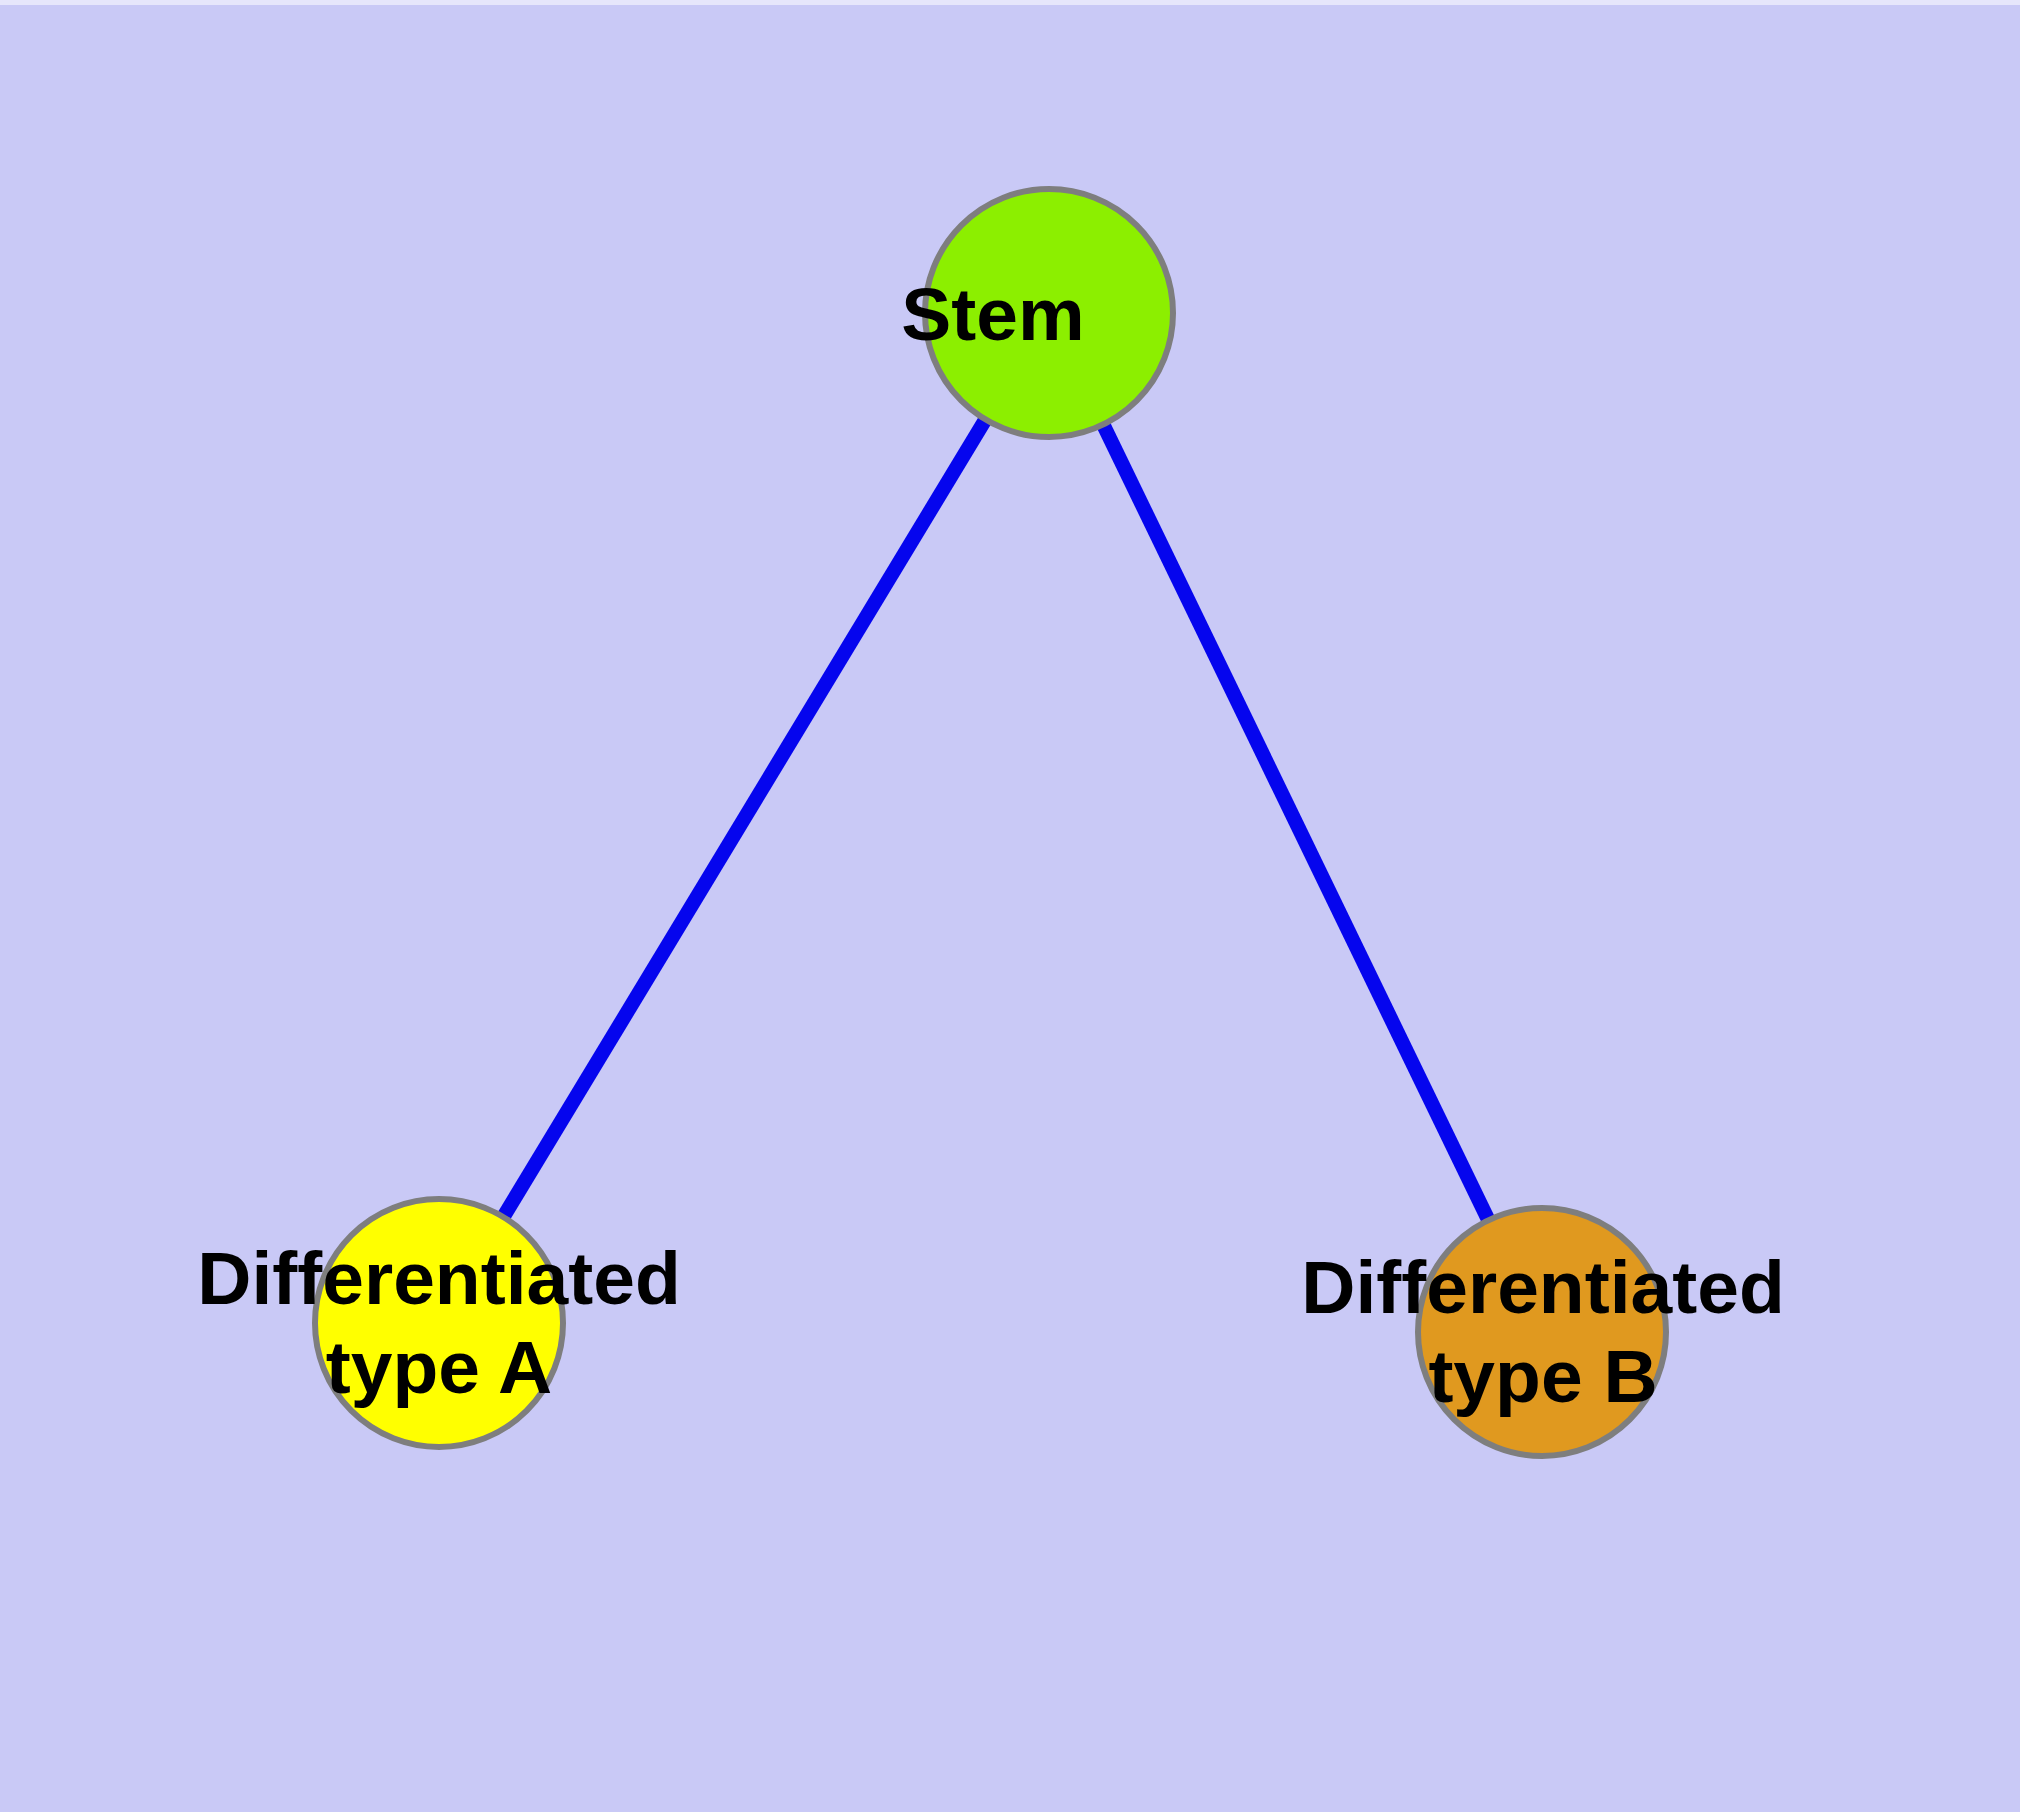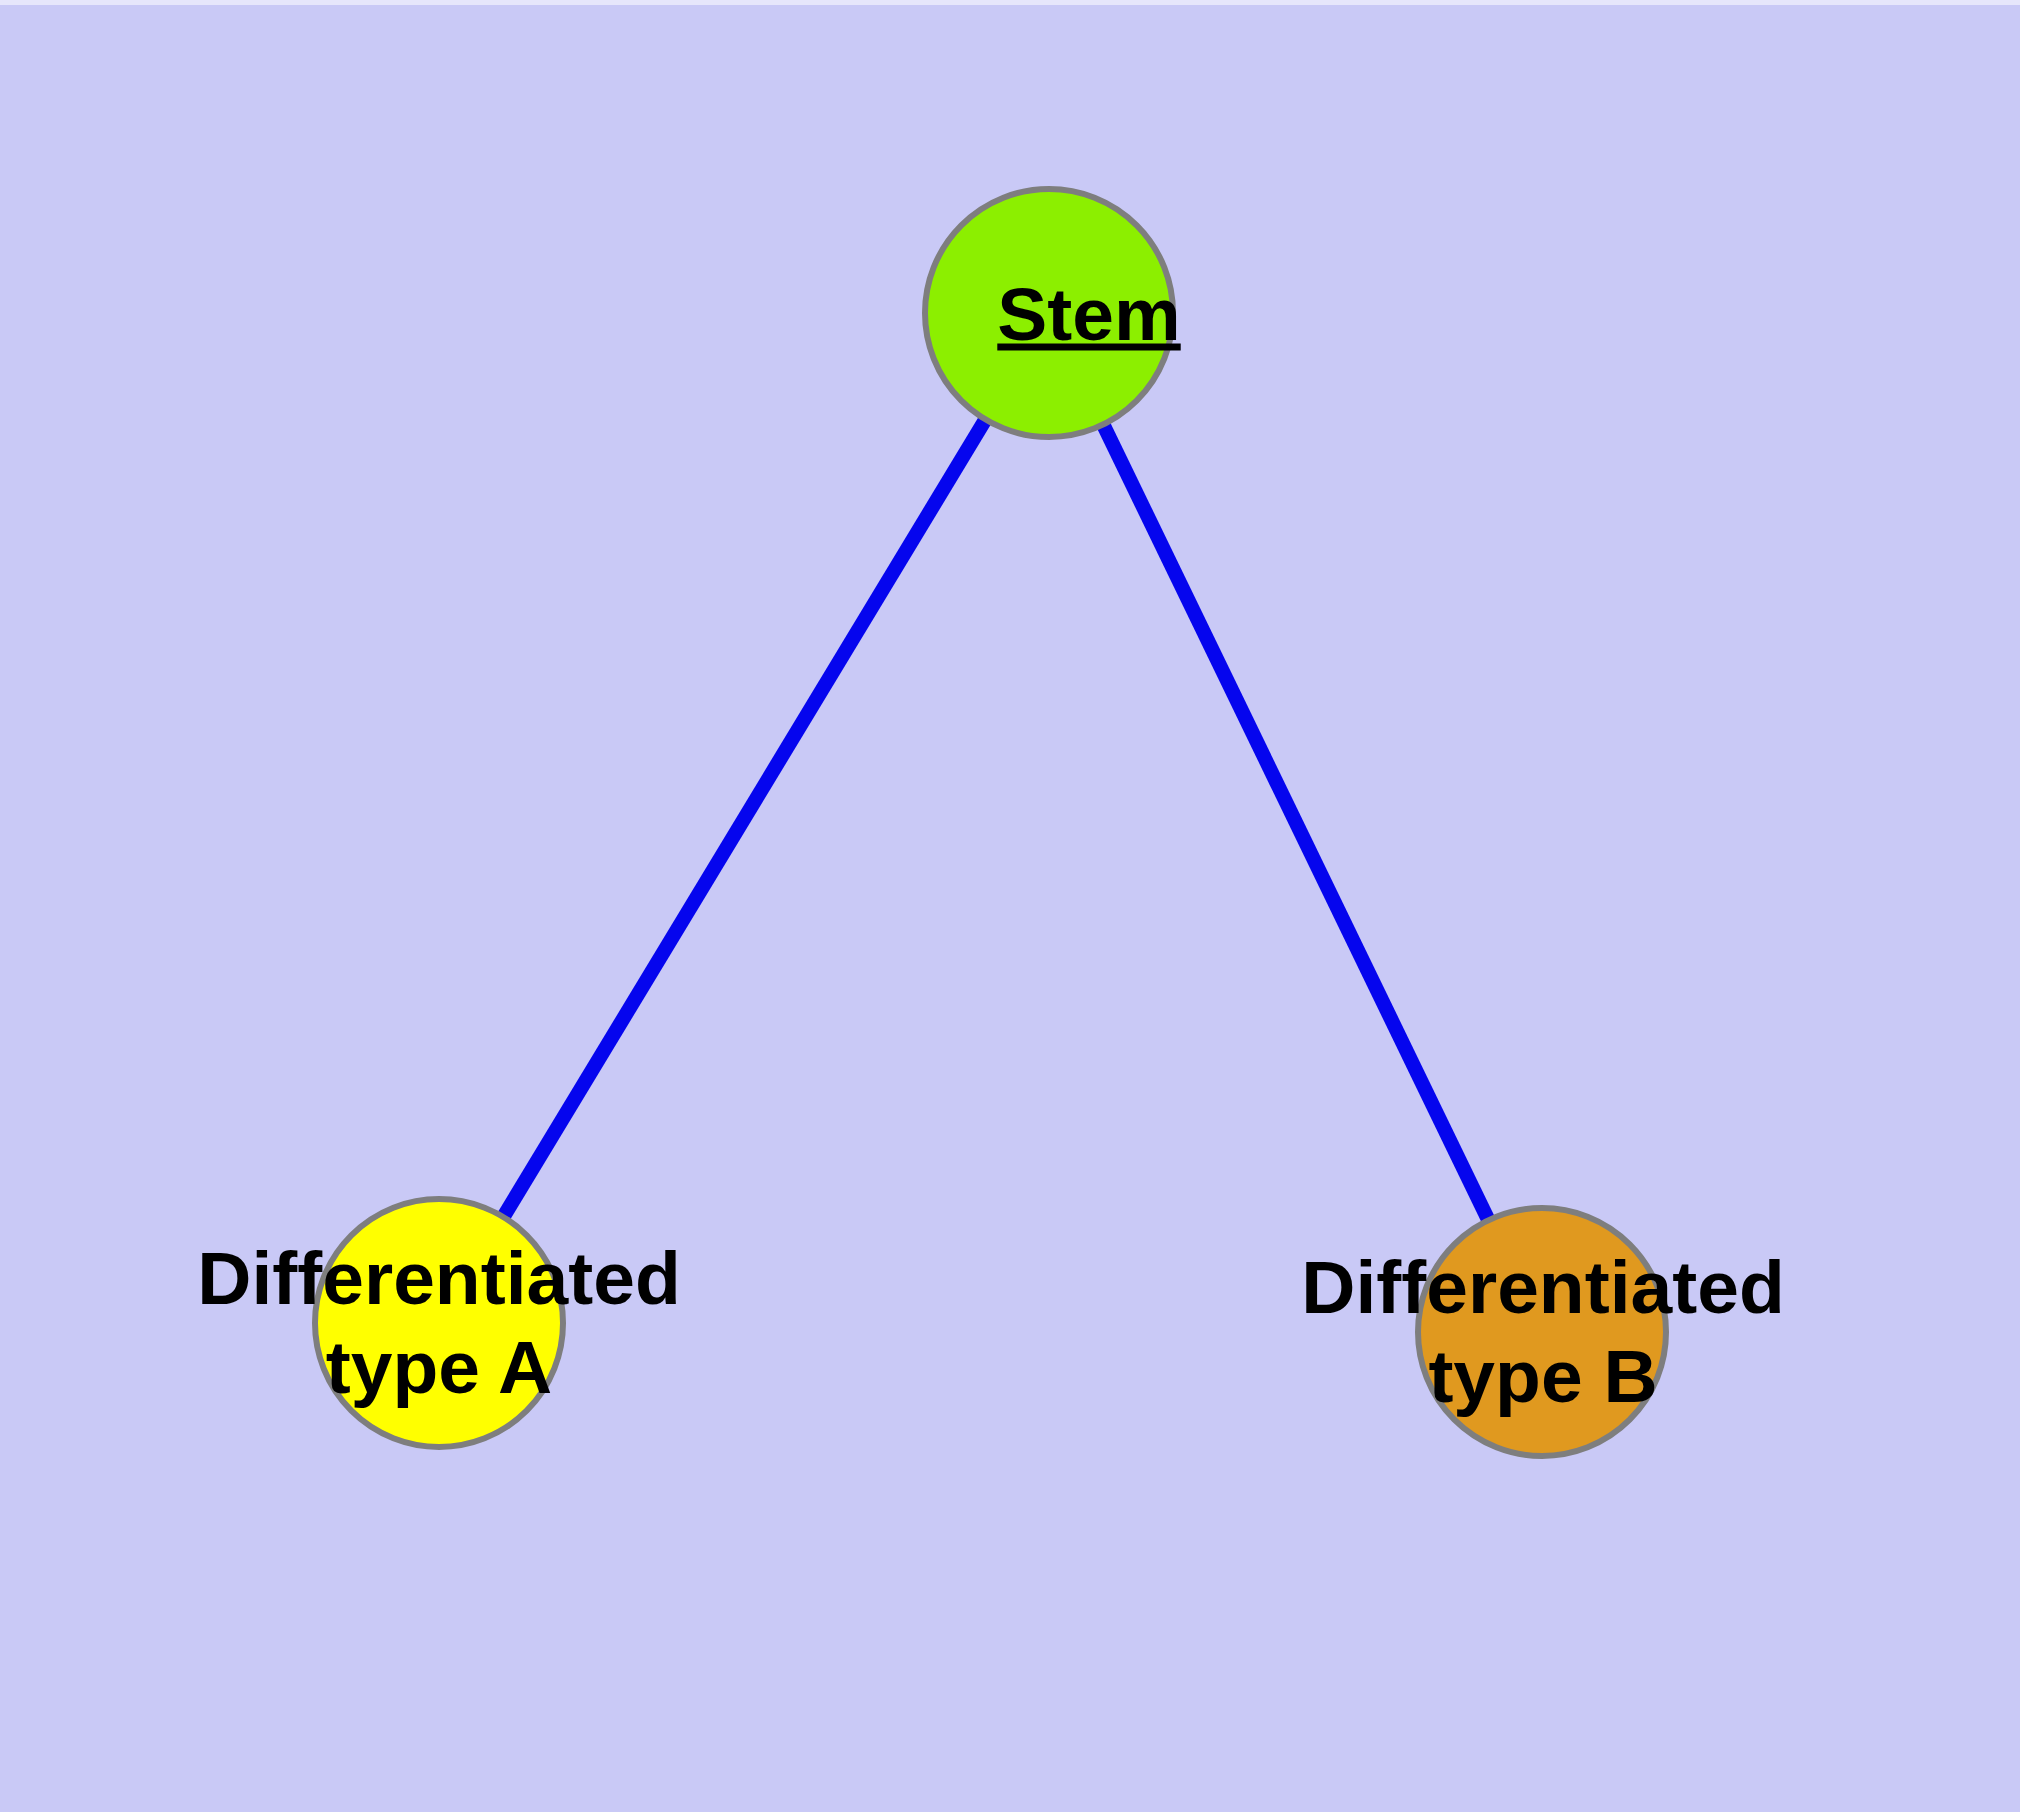--- a/index.html
+++ b/index.html
@@ -57,20 +57,20 @@
 
   <svg class="edges-layer" xmlns="http://www.w3.org/2000/svg" viewBox="0 0 2384 2138" width="2021" height="1812">
     <line x1="1238" y1="370" x2="518" y2="1561" stroke="#0505EE" stroke-width="17"></line>
     <line x1="1238" y1="370" x2="1820" y2="1572" stroke="#0505EE" stroke-width="17"></line>
   </svg>
 
   <div class="node-circle" style="left: 922px; top: 186px; width: 254px; height: 254px; background: rgb(140, 239, 0); border-color: rgb(126, 126, 126); border-width: 6.8px;"></div>
   <div class="node-circle" style="left: 312px; top: 1196px; width: 254px; height: 254px; background: rgb(255, 255, 0); border-color: rgb(126, 126, 126); border-width: 6.8px;"></div>
   <div class="node-circle" style="left: 1415px; top: 1205px; width: 254px; height: 254px; background: rgb(224, 153, 31); border-color: rgb(126, 126, 126); border-width: 6.8px;"></div>
 
-  <div class="node-label" style="left: 1089px; top: 314px; color: rgb(0, 0, 0); text-decoration: underline;">Stem</div>
+  <div class="node-label" style="left: 993px; top: 314px; color: rgb(0, 0, 0);">Stem</div>
   <div class="node-label" style="left: 439px; top: 1323px; color: rgb(0, 0, 0);">Differentiated
 type A</div>
   <div class="node-label" style="left: 1543px; top: 1332px; color: rgb(0, 0, 0);">Differentiated
 type B</div>
 
 </div>
 
 
 </body></html>

